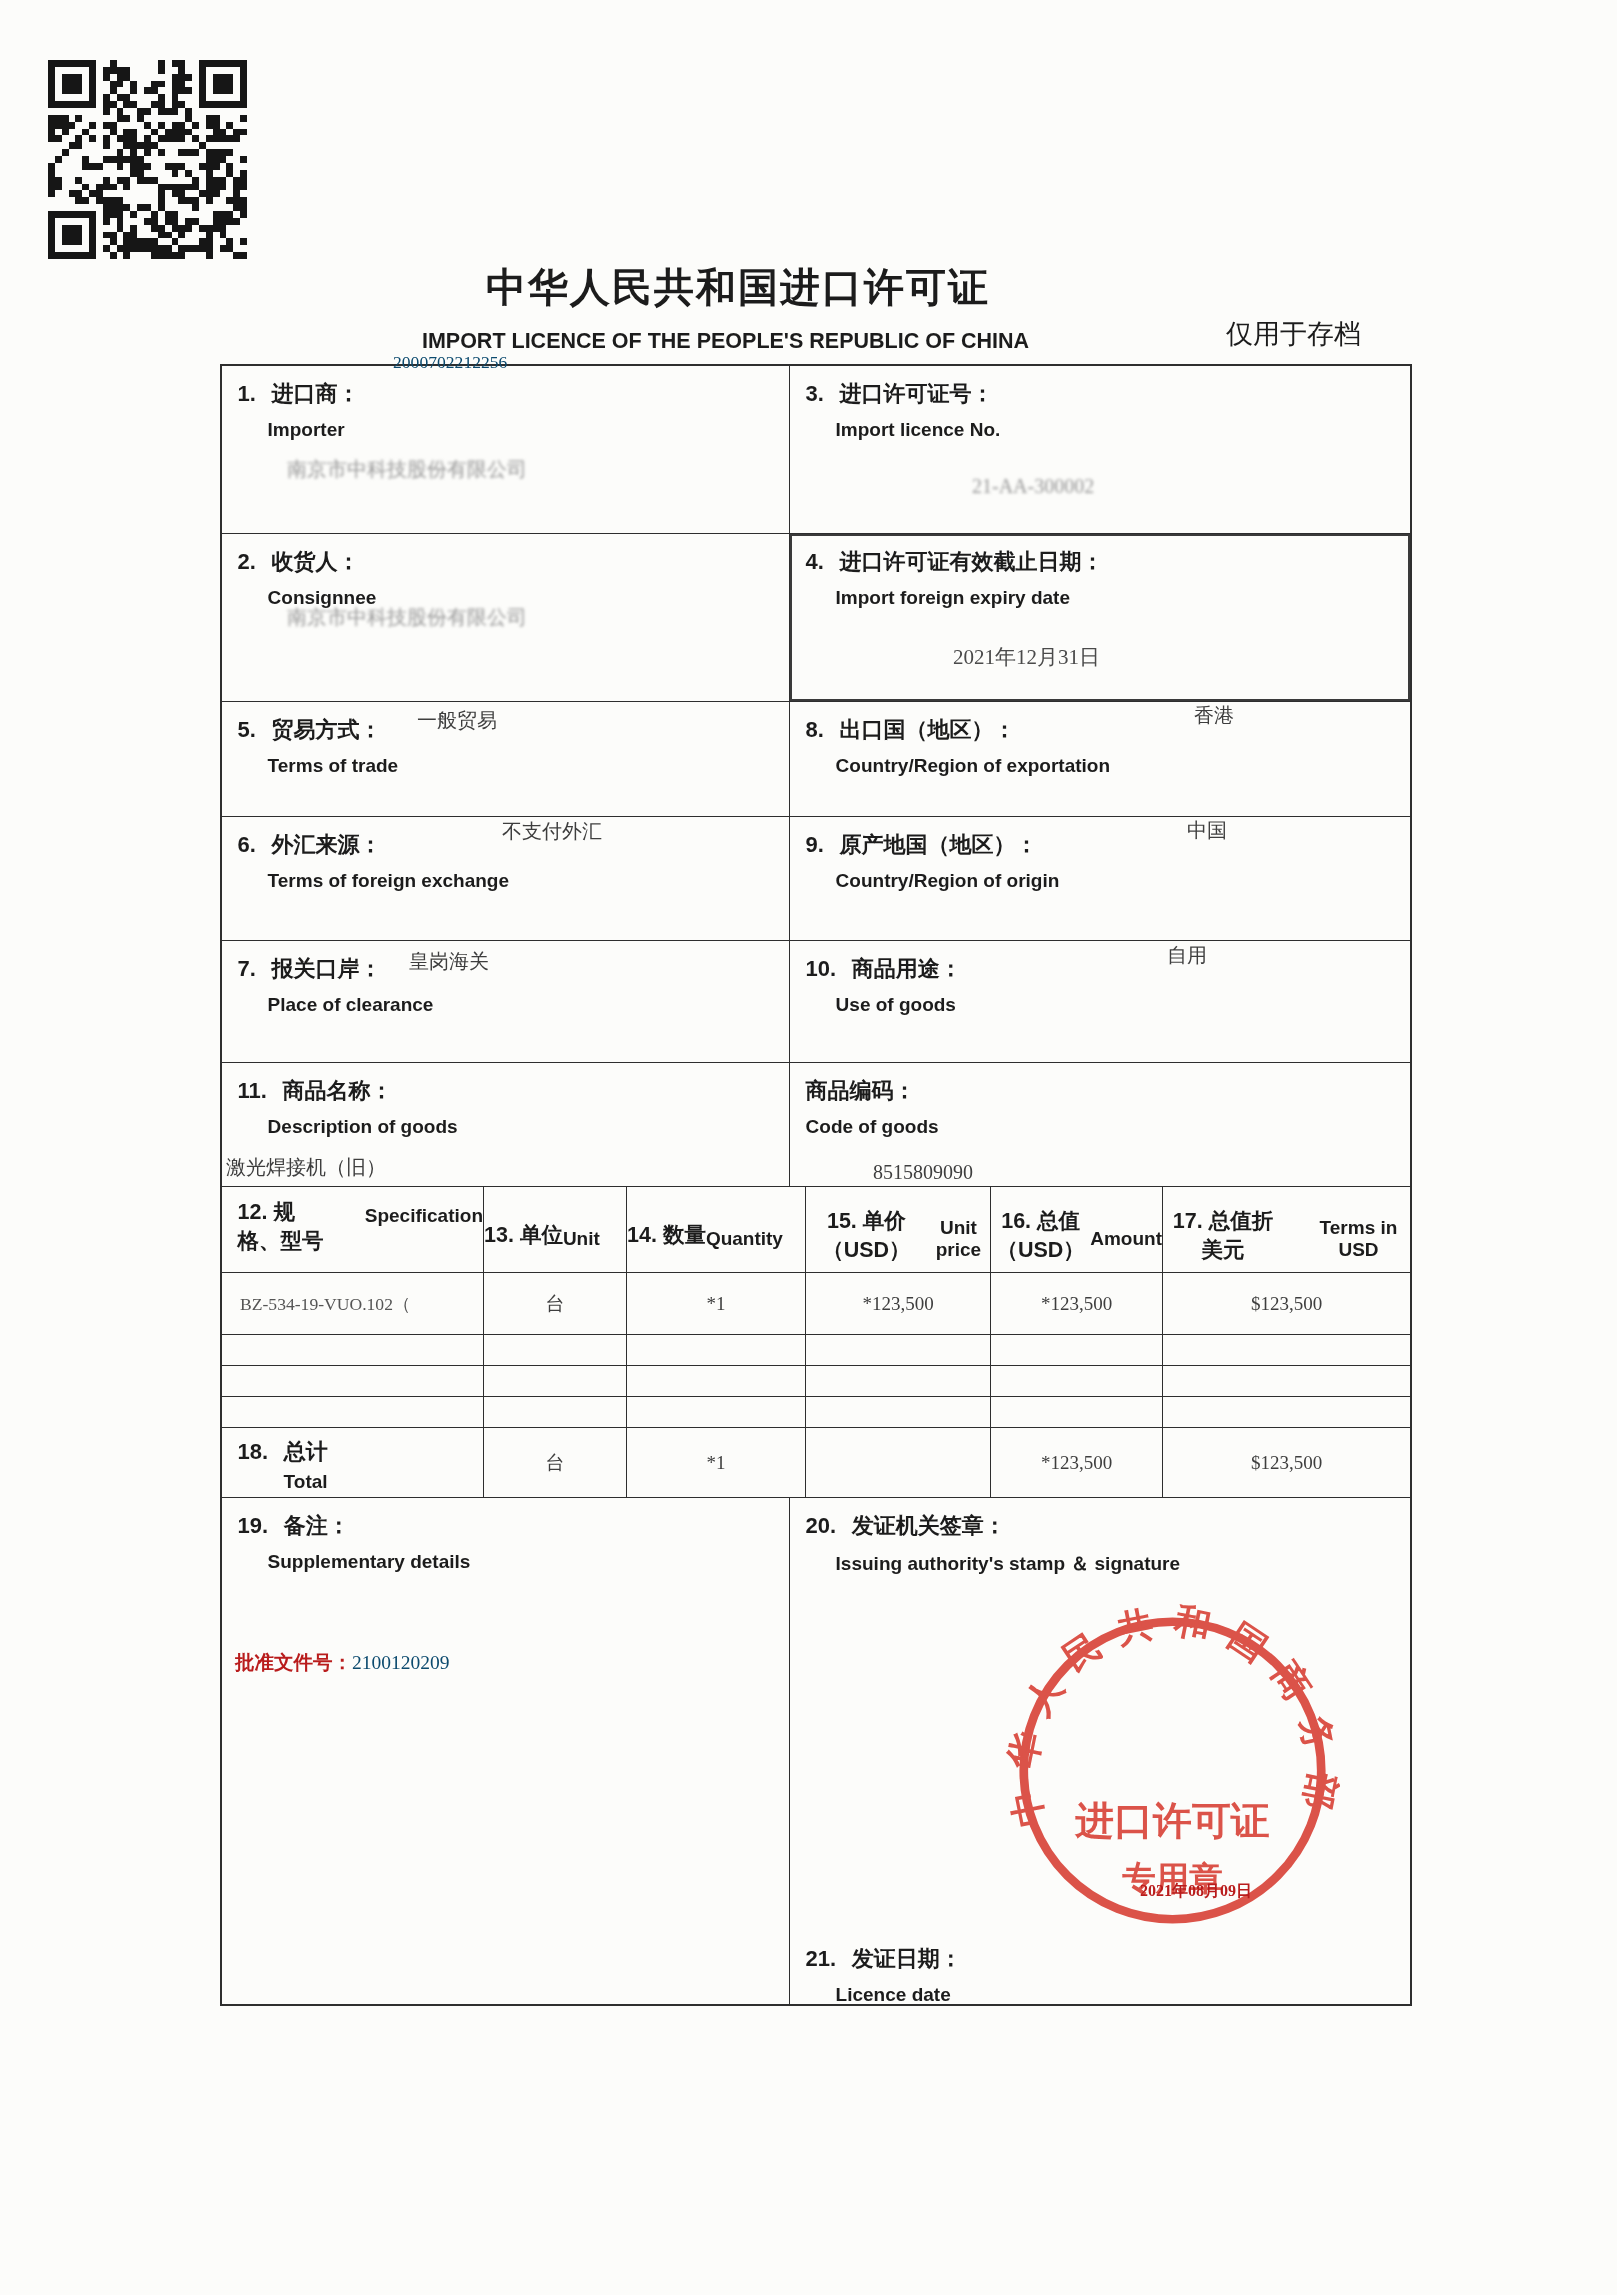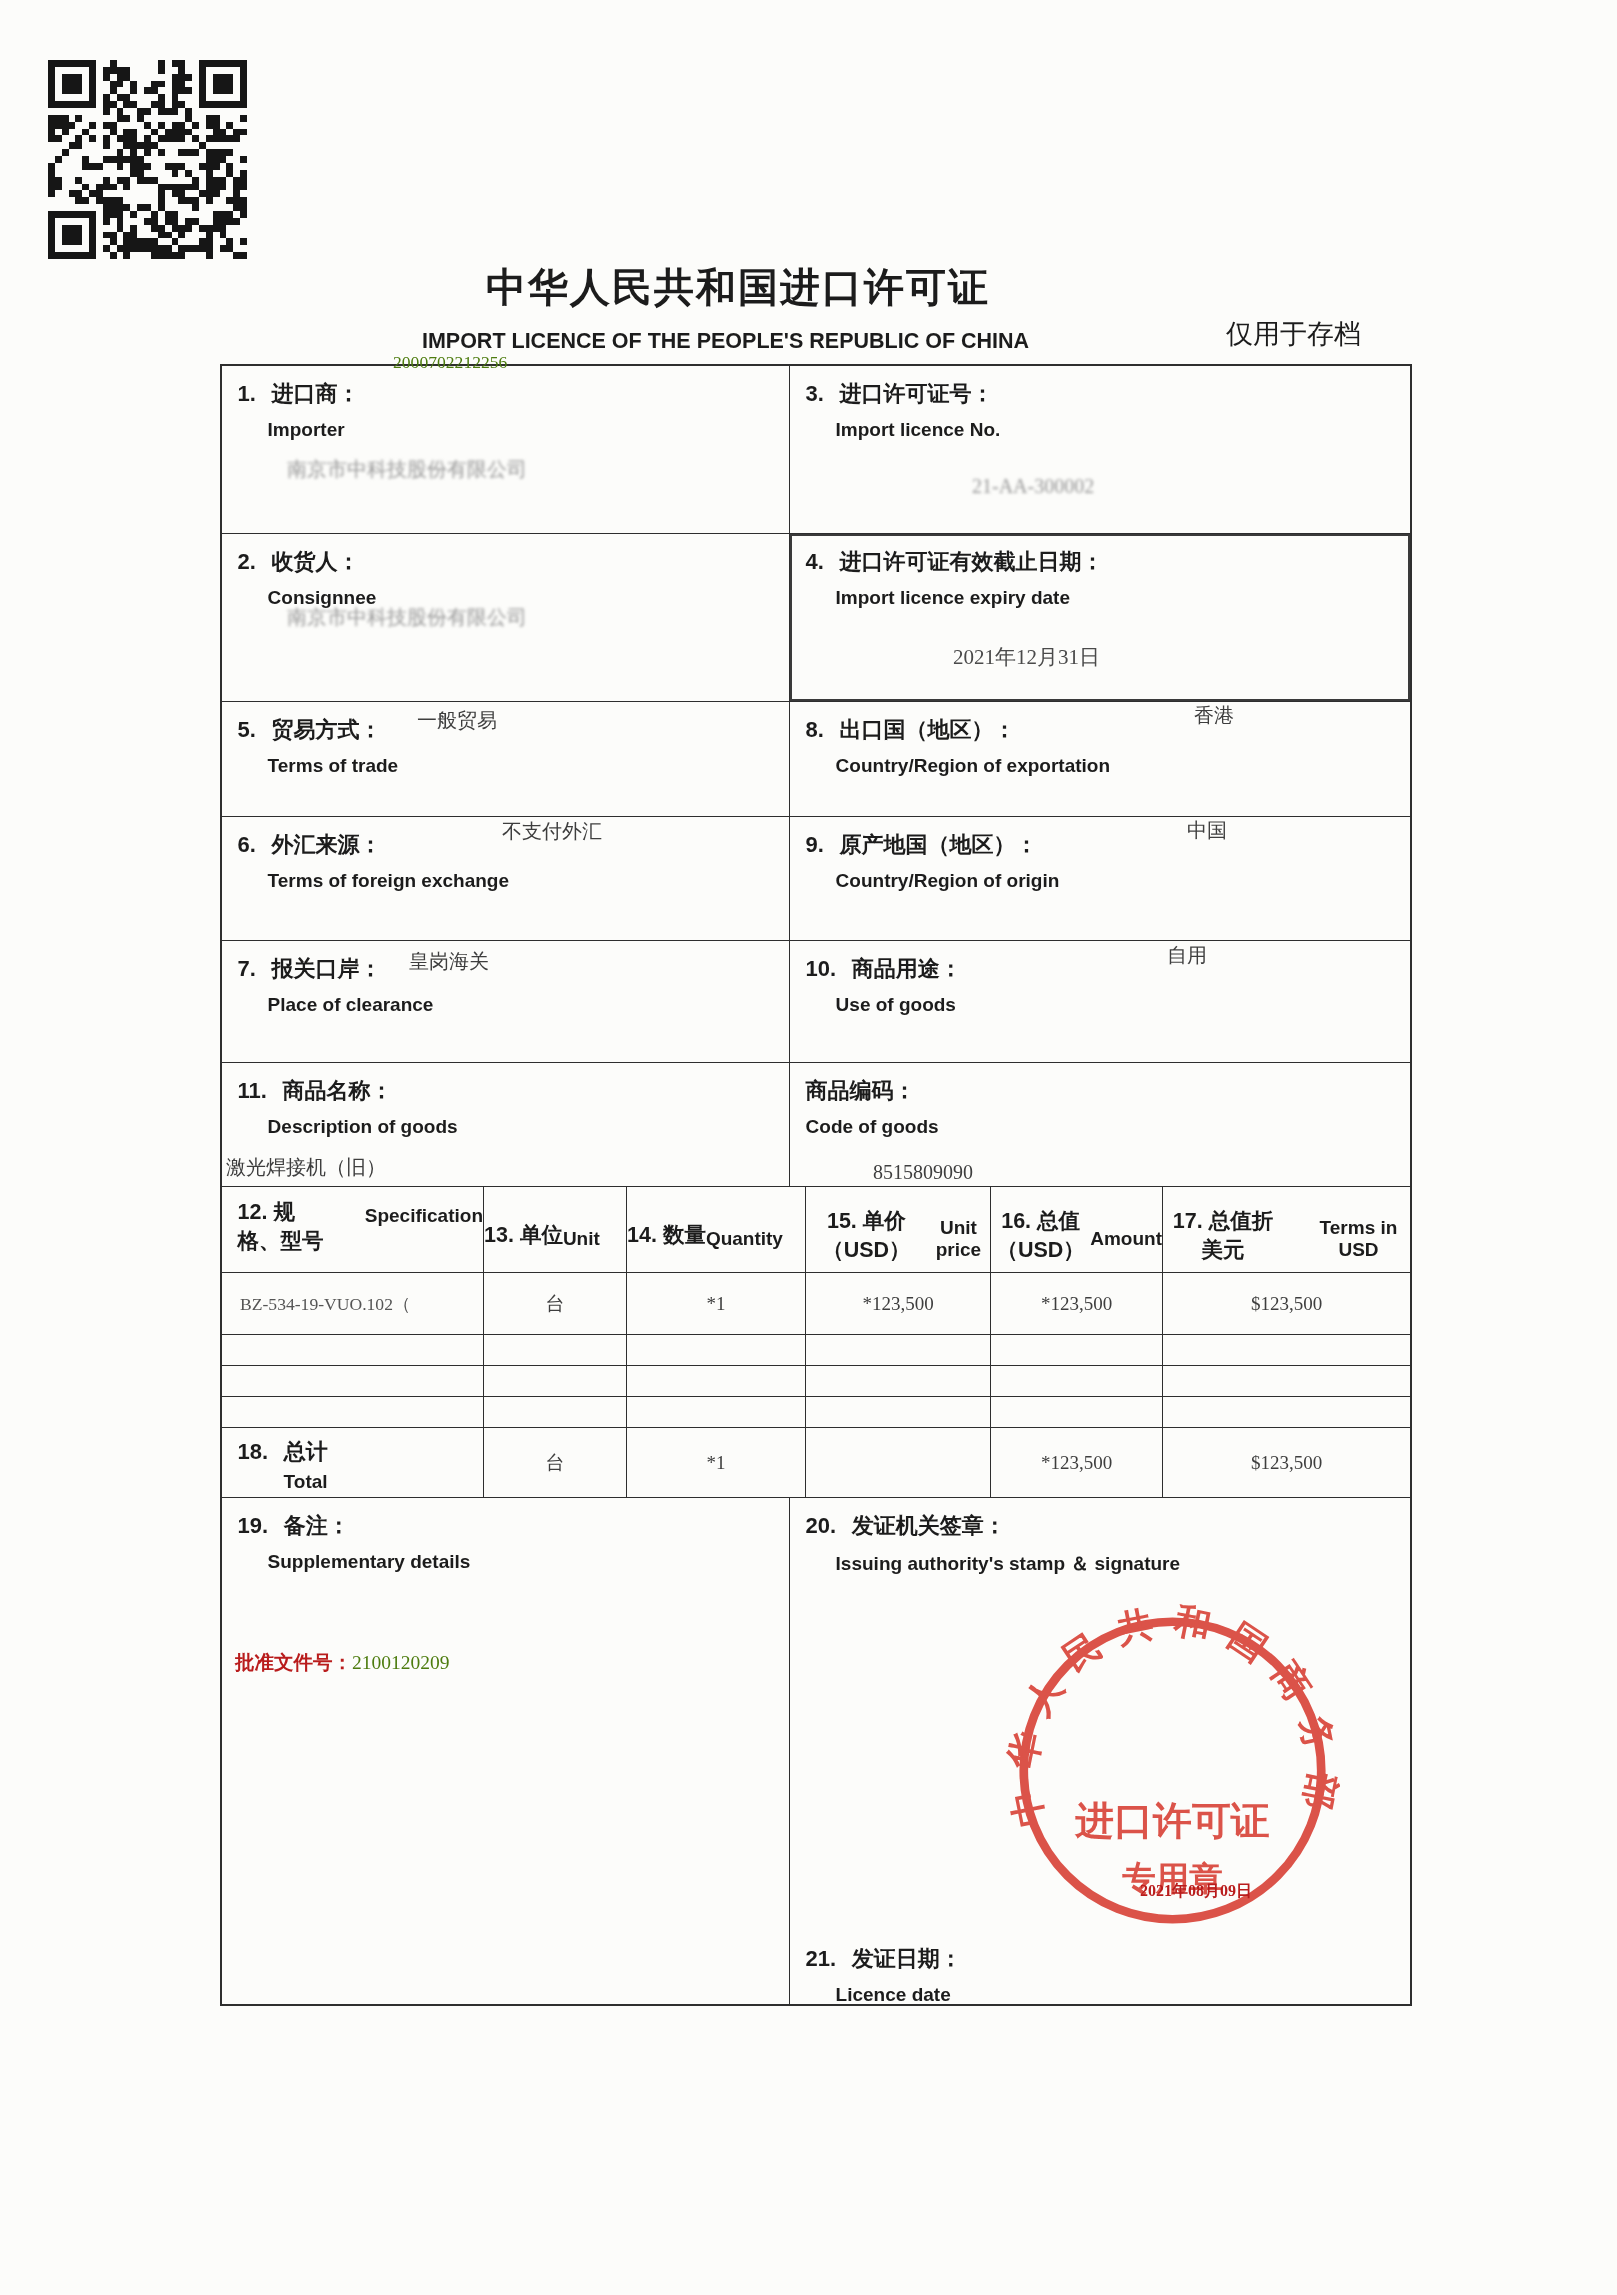--- a/index.html
+++ b/index.html
@@ -19,21 +19,21 @@
   .cell:last-child{border-right:none;}
   .cl{width:568px;}
   .cr{flex:1;}
   .no{font-weight:700;font-size:22px;margin-right:15.6px;}
   .cn{font-weight:700;font-size:22px;}
   .en{font-weight:700;font-size:19px;margin:10.4px 0 0 30px;}
   .val{position:absolute;font-family:"Liberation Serif","DejaVu Serif",serif;
        font-size:20px;color:#3e3e3e;white-space:nowrap;}
   .soft{color:#b91c1c;font-weight:bold;}
   .blur{filter:blur(1.7px);color:#969696;display:inline-block;}
-  .blur1{filter:blur(0.7px);color:#4d7c0f;display:inline-block;}
+  .blur1{filter:blur(0.7px);color:#0c4a6e;display:inline-block;}
   .heavy{box-shadow:inset 0 0 0 2px #3a3a3a;}
   .np{padding:0;}
   .sc{display:flex;flex-direction:row;align-items:center;padding-top:10.4px;text-align:center;}
   .scl{align-items:flex-start;padding-left:15.6px;text-align:left;}
   .c1{width:262px;}.c2{width:143px;}.c3{width:179px;}.c4{width:185px;}.c5{width:172px;}.c6{flex:1;gap:24px;}
   .sh-top{font-weight:700;font-size:21.5px;}
   .sh-en{font-weight:700;font-size:19px;margin-top:7.8px;}
   .dval{display:flex;align-items:center;justify-content:center;
         font-family:"Liberation Serif","DejaVu Serif",serif;font-size:19px;color:#3e3e3e;}
   .dleft{justify-content:flex-start;padding-left:18px;font-size:17.6px;color:#555;}
@@ -493,21 +493,21 @@
         <div>
           <span class="no">2.</span><span class="cn">收货人：</span>
         </div>
         <div class="en">Consignnee</div>
         <div class="val blur" style="top:70px;left:65px">南京市中科技股份有限公司</div>
       </div>
       <div class="cell cr heavy">
         <div>
           <span class="no">4.</span><span class="cn">进口许可证有效截止日期：</span>
         </div>
-        <div class="en">Import licence expiry date</div>
+        <div class="en">Import foreign expiry date</div>
         <div class="val" style="top:109px;left:163px;color:#4a4a4a;font-size:21px">2021年12月31日</div>
       </div>
     </div>
 
     <div class="row" style="height:115px">
       <div class="cell cl">
         <div>
           <span class="no">5.</span><span class="cn">贸易方式：</span>
         </div>
         <div class="en">Terms of trade</div>

